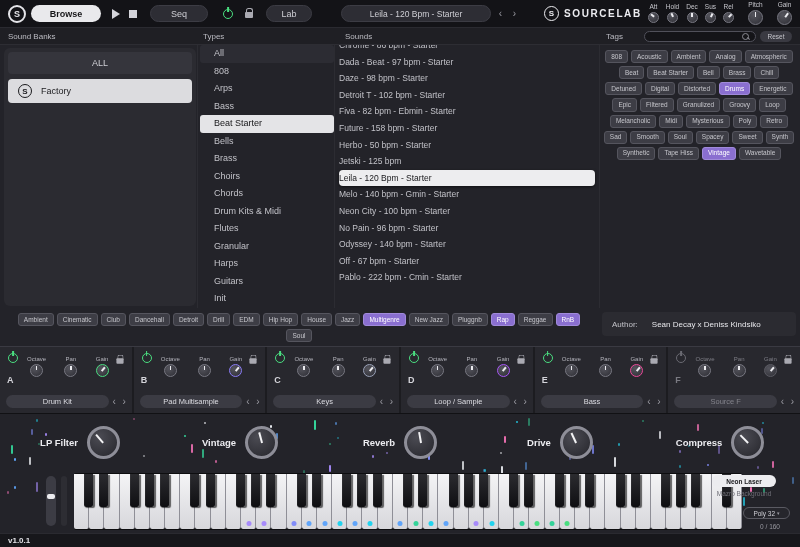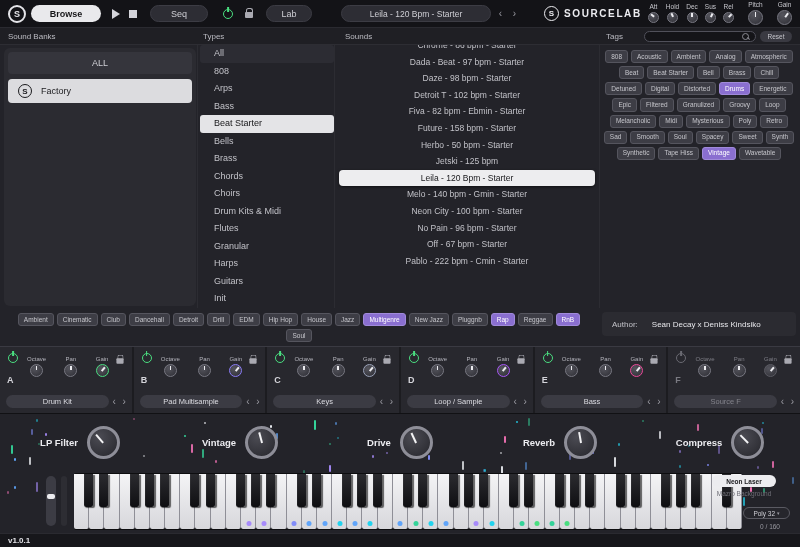--- a/index.html
+++ b/index.html
@@ -60,21 +60,21 @@
   .bank-item{height:22px;border-radius:4px;display:flex;align-items:center;justify-content:center;
              font-size:9px;color:#cfcfd5;margin-bottom:5px;background:#35353c;cursor:pointer}
   .bank-item.selected{background:#dcdcdf;color:#1b1b1e;height:24px;justify-content:flex-start;padding-left:10px;gap:9px}
   .bank-logo{width:14px;height:14px;border:1.6px solid #1b1b1e;border-radius:50%;font-size:8px;font-weight:bold;
              display:flex;align-items:center;justify-content:center;color:#1b1b1e;flex:none}
   .types-col{position:absolute;left:200px;top:45px;width:134px;height:263px;overflow:hidden}
   .type-item{height:17.5px;line-height:17.5px;padding-left:14px;font-size:9px;color:#c2c2c8;border-radius:3px;cursor:pointer}
   .type-item.first{background:#2c2c33}
   .type-item.selected{background:#e4e4e7;color:#17171a}
   .sounds-col{position:absolute;left:336px;top:45px;width:262px;height:263px;overflow:hidden}
-  .sound-item{height:16.6px;line-height:16.6px;text-align:center;font-size:8.5px;color:#c2c2c8;margin:0 3px;border-radius:4px;cursor:pointer}
+  .sound-item{height:16.6px;line-height:16.6px;font-size:8.5px;color:#c2c2c8;margin:0 3px;border-radius:4px;cursor:pointer}
   .sound-item.clip{margin-top:-8px}
   .sound-item.selected{background:#ededef;color:#17171a;box-shadow:0 1px 3px rgba(0,0,0,.55)}
   .tags-panel{position:absolute;left:602px;top:50px;width:194px;display:flex;flex-wrap:wrap;justify-content:center;
               gap:3px;align-content:flex-start}
   .tag{background:#3d3d45;border:1px solid #55555e;border-radius:3px;font-size:6.5px;color:#c6c6cc;
        padding:1.5px 5px;line-height:1.25;cursor:pointer;white-space:nowrap}
   .tag.active{background:#8a6fd0;border-color:#a08ada;color:#fff}
   .genre-row{position:absolute;left:0;top:311px;width:598px;display:flex;flex-wrap:wrap;justify-content:center;
              gap:3px;padding:2px 8px;align-content:flex-start}
   .break{flex-basis:100%;height:0}
@@ -217,42 +217,43 @@
       </div>
     </div>
   <div class="types-col">
       <div class="type-item first">All</div>
       <div class="type-item">808</div>
       <div class="type-item">Arps</div>
       <div class="type-item">Bass</div>
       <div class="type-item selected">Beat Starter</div>
       <div class="type-item">Bells</div>
       <div class="type-item">Brass</div>
+      <div class="type-item">Choirs</div>
       <div class="type-item">Chords</div>
-      <div class="type-item">Choirs</div>
       <div class="type-item">Drum Kits &amp; Midi</div>
       <div class="type-item">Flutes</div>
       <div class="type-item">Granular</div>
       <div class="type-item">Harps</div>
       <div class="type-item">Guitars</div>
       <div class="type-item">Init</div>
     </div>
   <div class="sounds-col">
       <div class="sound-item clip">Chrome - 86 bpm - Starter</div>
       <div class="sound-item">Dada - Beat - 97 bpm - Starter</div>
       <div class="sound-item">Daze - 98 bpm - Starter</div>
       <div class="sound-item">Detroit T - 102 bpm - Starter</div>
       <div class="sound-item">Fiva - 82 bpm - Ebmin - Starter</div>
       <div class="sound-item">Future - 158 bpm - Starter</div>
       <div class="sound-item">Herbo - 50 bpm - Starter</div>
       <div class="sound-item">Jetski - 125 bpm</div>
       <div class="sound-item selected">Leila - 120 Bpm - Starter</div>
       <div class="sound-item">Melo - 140 bpm - Gmin - Starter</div>
       <div class="sound-item">Neon City - 100 bpm - Starter</div>
       <div class="sound-item">No Pain - 96 bpm - Starter</div>
+      <div class="sound-item">Odyssey - 140 bpm - Starter</div>
       <div class="sound-item">Off - 67 bpm - Starter</div>
       <div class="sound-item">Pablo - 222 bpm - Cmin - Starter</div>
     </div>
   <div class="tags-panel">
       <div class="tag">808</div>
       <div class="tag">Acoustic</div>
       <div class="tag">Ambient</div>
       <div class="tag">Analog</div>
       <div class="tag">Atmospheric</div>
       <div class="tag">Beat</div>
@@ -465,26 +466,26 @@
   <div class="fx-row">
       <div class="fx">
         <span class="fx-label">LP Filter</span>
         <div class="bigknob" style="--rot: -40deg;"></div>
       </div>
       <div class="fx">
         <span class="fx-label">Vintage</span>
         <div class="bigknob" style="--rot: -15deg;"></div>
       </div>
       <div class="fx">
+        <span class="fx-label">Reverb</span>
+        <div class="bigknob" style="--rot: -10deg;"></div>
+      </div>
+      <div class="fx">
         <span class="fx-label">Drive</span>
         <div class="bigknob" style="--rot: -25deg;"></div>
-      </div>
-      <div class="fx">
-        <span class="fx-label">Reverb</span>
-        <div class="bigknob" style="--rot: -10deg;"></div>
       </div>
       <div class="fx">
         <span class="fx-label">Compress</span>
         <div class="bigknob" style="--rot: -45deg;"></div>
       </div>
     </div>
 
   <div class="particles">
       <div class="particle" style="left: 462.352px; top: 44.7044px; width: 2px; height: 9.19229px; background: rgb(229, 231, 235); opacity: 0.81;"></div>
       <div class="particle" style="left: 413.766px; top: 13.0568px; width: 2px; height: 2.5px; background: rgb(96, 165, 250); opacity: 0.57;"></div>

